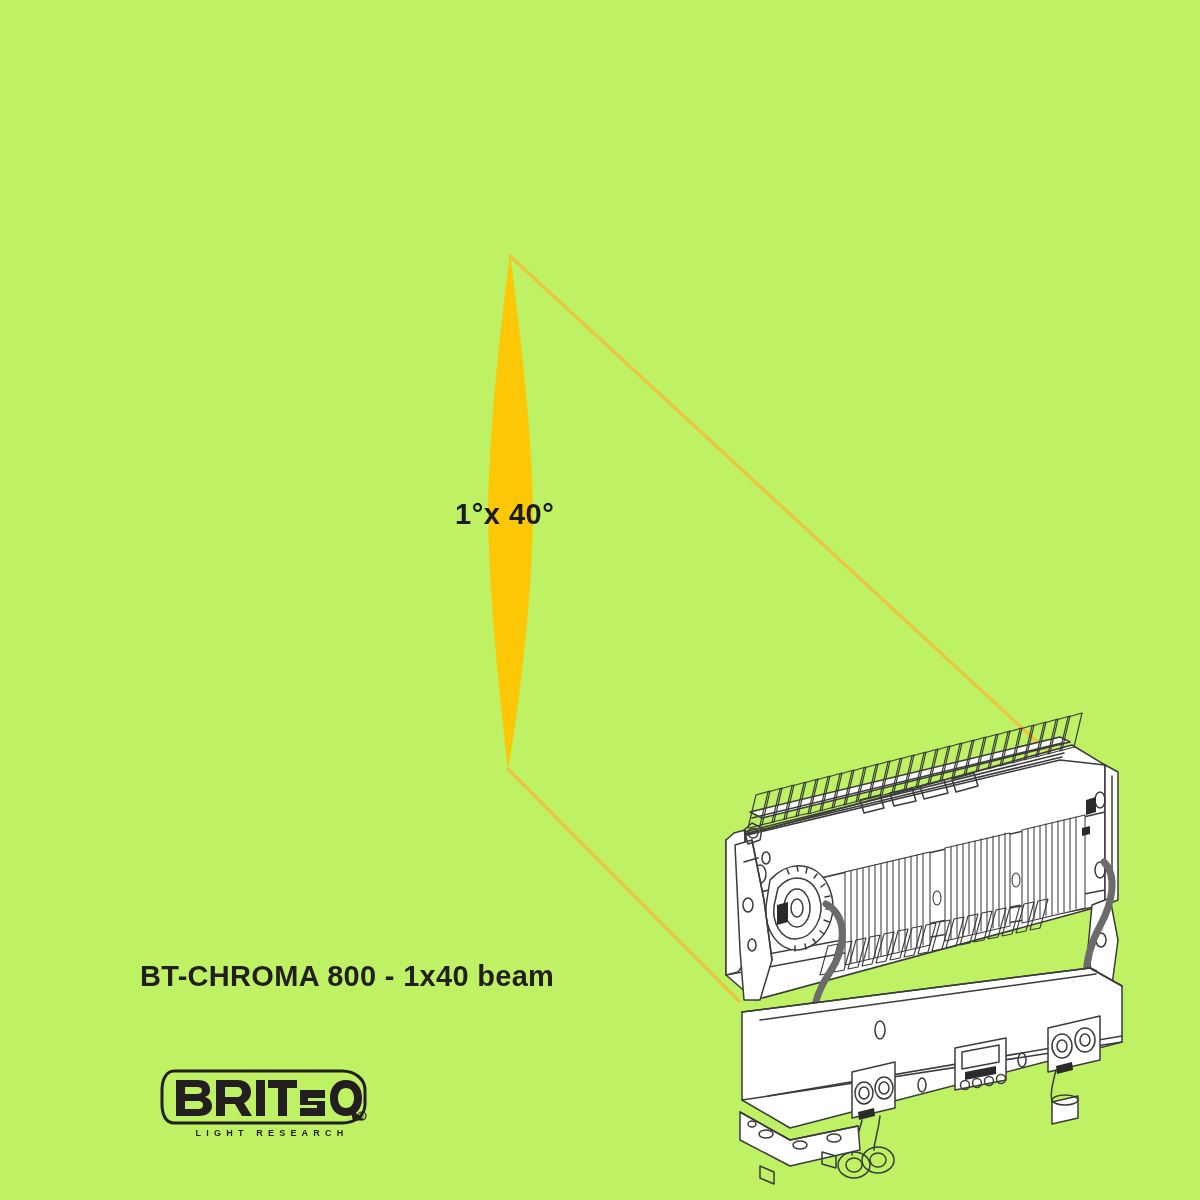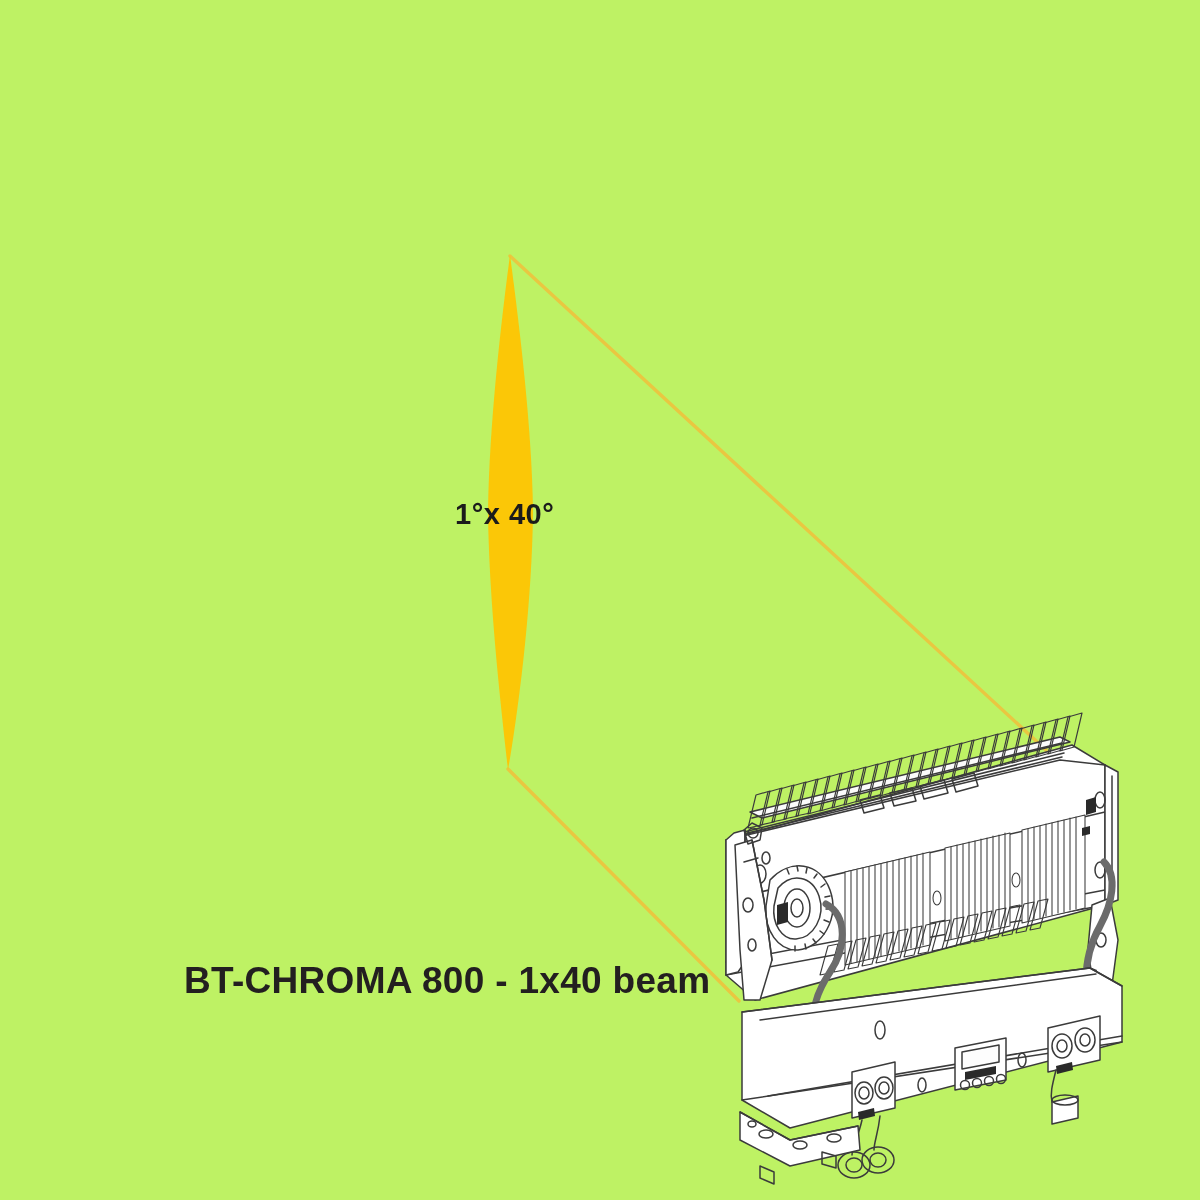--- a/index.html
+++ b/index.html
@@ -8,22 +8,22 @@
   #stage svg{position:absolute;left:0;top:0;}
   .beamlabel{
     position:absolute;left:455px;top:498px;
     font-family:"Liberation Sans",sans-serif;
     font-weight:bold;font-size:29px;letter-spacing:0.5px;
     color:#1b1b1b;white-space:nowrap;z-index:5;
   }
   .prodtitle{
     position:absolute;left:140px;top:960px;
     font-family:"Liberation Sans",sans-serif;
-    font-weight:bold;font-size:37px;letter-spacing:0.3px;
-    color:#231f20;white-space:nowrap;z-index:5;margin-left:44px;
+    font-weight:bold;font-size:29px;letter-spacing:0.3px;
+    color:#231f20;white-space:nowrap;z-index:5;
   }
   .logo-wrap{position:absolute;left:160px;top:1068px;width:210px;height:82px;z-index:5;}
   .logo-word{
     position:absolute;left:0;top:0;width:210px;height:58px;
   }
   .logo-tag{
     position:absolute;left:32px;top:60px;width:160px;
     font-family:"Liberation Sans",sans-serif;
     font-weight:bold;font-size:9px;letter-spacing:5.2px;
     color:#231f20;text-align:center;white-space:nowrap;
@@ -289,14 +289,42 @@
         <path d="M1082,828 L1090,826 L1090,834 L1082,836 Z" fill="#2a2a2a" stroke="none"></path>
         <path d="M777,905 L788,902 L788,922 L777,925 Z" fill="#2a2a2a" stroke="none"></path>
       </g>
 
     </g>
   </svg>
 
   <div class="beamlabel">1°x 40°</div>
   <div class="prodtitle">BT-CHROMA 800 - 1x40 beam</div>
 
+  <div class="logo-wrap">
+    <svg class="logo-word" viewBox="0 0 210 58">
+
+      <path d="M14,3 L182,3 C 196,3 205,12 205,22 L205,36 C 205,47 196,55 182,55 L14,55 C 6,55 2,47 2,36 L2,22 C 2,12 6,3 14,3 Z" fill="none" stroke="#231f20" stroke-width="3"></path>
+
+      <path d="M16,12 L38,12 C 46,12 50,16 50,22 C 50,26 48,28 45,29 C 49,30 52,33 52,38 C 52,44 47,48 39,48 L16,48 Z
+               M25,19 L25,26 L37,26 C 40,26 42,25 42,22.5 C 42,20 40,19 37,19 Z
+               M25,33 L25,41 L38,41 C 41,41 43,40 43,37 C 43,34 41,33 38,33 Z" fill="#231f20"></path>
+
+      <path d="M56,12 L78,12 C 86,12 91,17 91,24 C 91,29 88,33 84,35 L92,48 L82,48 L75,36 L65,36 L65,48 L56,48 Z
+               M65,19 L65,29 L77,29 C 80,29 82,27 82,24 C 82,21 80,19 77,19 Z" fill="#231f20"></path>
+
+      <path d="M96,12 L105,12 L105,48 L96,48 Z" fill="#231f20"></path>
+
+      <path d="M108,12 L137,12 L137,20 L127,20 L127,48 L118,48 L118,20 L108,20 Z" fill="#231f20"></path>
+
+      <path d="M140,22 L165,22 L165,30 L148,30 L148,33 L165,33 L165,48 L140,48 L140,40 L157,40 L157,37 L140,37 Z" fill="#231f20"></path>
+
+      <path d="M186,12 C 176,12 170,19 170,30 C 170,41 176,48 186,48 C 196,48 202,41 202,30 C 202,19 196,12 186,12 Z
+               M186,20 C 191,20 194,24 194,30 C 194,36 191,40 186,40 C 181,40 178,36 178,30 C 178,24 181,20 186,20 Z" fill="#231f20"></path>
+
+      <path d="M190,40 L204,52 L193,53 Z" fill="#231f20"></path>
+
+      <circle cx="202" cy="48" r="4" fill="none" stroke="#231f20" stroke-width="1.2"></circle>
+      <text x="202" y="51" font-family="Liberation Sans, sans-serif" font-size="6" fill="#231f20" text-anchor="middle">R</text>
+    </svg>
+    <div class="logo-tag">LIGHT RESEARCH</div>
+  </div>
 
 </div>
 
 </body></html>

